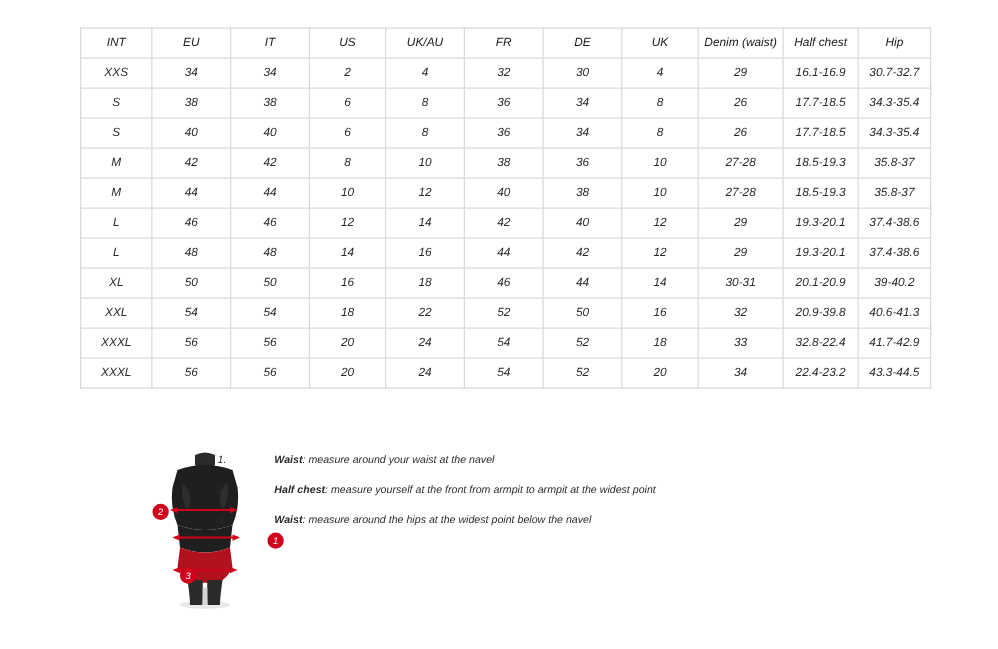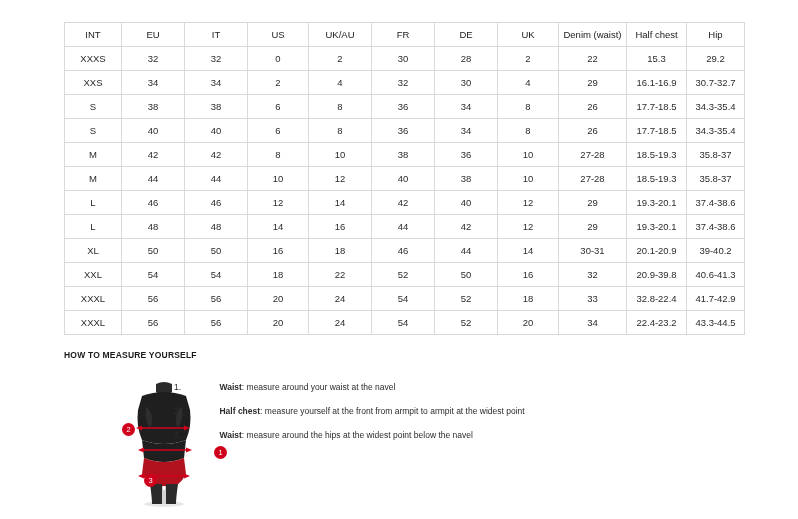--- a/index.html
+++ b/index.html
@@ -13,20 +13,21 @@
     font-family: "Liberation Sans", sans-serif;
     color: #1a1a1a;
     position: relative;
     overflow: hidden;
   }
   .page {
     position: absolute;
     left: 0; top: 0;
     width: 798px;
     height: 414px;
+    font-style: italic;
   }
   
   .size-table-wrap {
     position: absolute;
     left: 64px;
     top: 22px;
     width: 670px;
   }
   table.size-table {
     border-collapse: collapse;
@@ -156,33 +157,20 @@
           <th>FR</th>
           <th>DE</th>
           <th>UK</th>
           <th class="left-pad">Denim (waist)</th>
           <th class="left-pad">Half chest</th>
           <th class="left-pad">Hip</th>
         </tr>
       </thead>
       <tbody>
         <tr>
-          <td>XXXS</td>
-          <td>32</td>
-          <td>32</td>
-          <td>0</td>
-          <td>2</td>
-          <td>30</td>
-          <td>28</td>
-          <td>2</td>
-          <td>22</td>
-          <td class="left-pad">15.3</td>
-          <td class="left-pad">29.2</td>
-        </tr>
-        <tr>
           <td>XXS</td>
           <td>34</td>
           <td>34</td>
           <td>2</td>
           <td>4</td>
           <td>32</td>
           <td>30</td>
           <td>4</td>
           <td>29</td>
           <td class="left-pad">16.1-16.9</td>
@@ -316,21 +304,20 @@
           <td>20</td>
           <td>34</td>
           <td class="left-pad">22.4-23.2</td>
           <td class="left-pad">43.3-44.5</td>
         </tr>
       </tbody>
     </table>
   </div>
 
   <div class="howto">
-    <div class="howto-title">HOW TO MEASURE YOURSELF</div>
     <div class="howto-body">
 
       <div class="figure">
         <svg class="mannequin" width="150" height="130" viewBox="0 0 150 130">
 
           <g>
 
             <ellipse cx="70" cy="126" rx="20" ry="3" fill="#e8e8e8"></ellipse>
 
             <path d="M62 6 L62 14 Q70 20 78 14 L78 6 Q70 2 62 6 Z" fill="#2b2b2b"></path>

